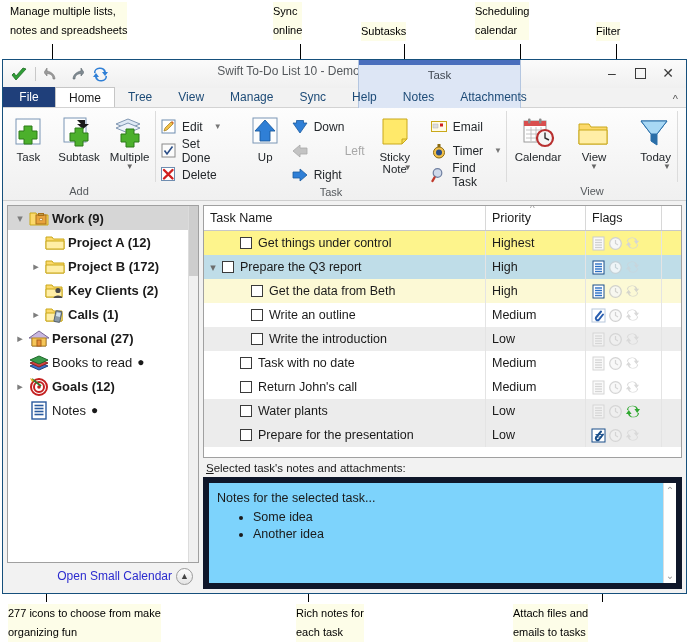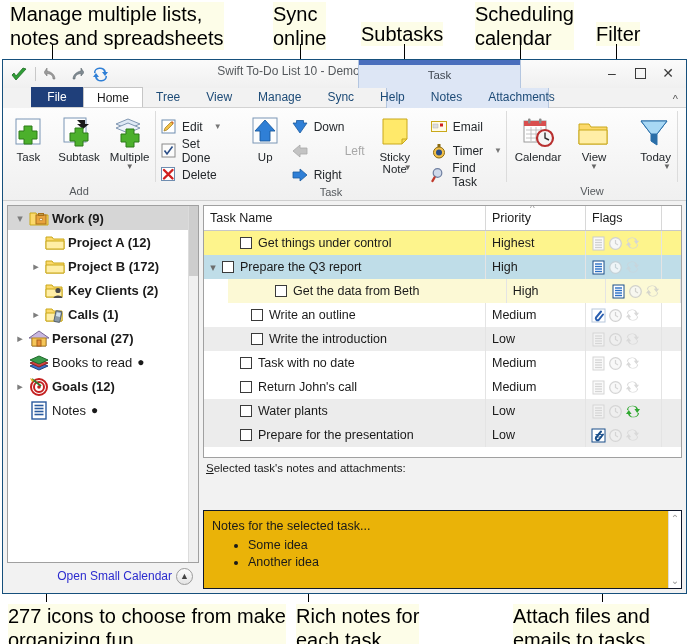--- a/index.html
+++ b/index.html
@@ -11,23 +11,23 @@
     font-size: 12px;
     color: #1a1a1a;
     position: relative;
     overflow: hidden;
   }
 
   
   .callout {
     position: absolute;
     font-family: "Liberation Sans", sans-serif;
-    font-size: 20px;
+    font-size: 11px;
     color: #000;
-    line-height: 24px;
+    line-height: 19px;
     white-space: pre-line;
     background: #fdfde8;
   }
   .cline {
     position: absolute;
     width: 1px;
     background: #000;
   }
 
   
@@ -75,21 +75,20 @@
   .wc { width:28px; height:22px; display:flex; align-items:center; justify-content:center;
         font-size:14px; color:#3b3b3b; }
 
   
   .tabstrip {
     height:20px; flex:0 0 auto;
     display:flex; align-items:flex-end;
     background:#f2f2f2;
     position:relative;
     border-bottom:1px solid #d3d3d3;
-    margin-left:28px;
   }
   .tab-file {
     width:52px; height:20px; background:#1f3f7a; color:#fff;
     display:flex; align-items:center; justify-content:center;
     font-size:12px;
   }
   .tab {
     padding:0 13px; height:20px; line-height:20px; font-size:12px;
     color:#1d4b77;
   }
@@ -198,30 +197,30 @@
   .trow .c-end  { flex:1; height:100%; }
   .row-exp { width:18px; text-align:center; font-size:11px; color:#6d6d6d; }
   .chk {
     width:12px; height:12px; border:1.5px solid #3a3a3a; background:#fff;
     flex:0 0 auto;
   }
   .tname { margin-left:6px; white-space:nowrap; }
 
   .bg-yellow { background:#fdf48c; }
   .bg-sel    { background:#bfdde8; }
-  .bg-lyellow{ background:#fcf9d5;margin-left:24px; }
+  .bg-lyellow{ background:#fcf9d5; }
   .bg-gray   { background:#ececec; }
   .bg-white  { background:#ffffff; }
 
   
   .noteslabel { font-size:11.5px; color:#1a1a1a; padding:4px 0 3px 3px; }
   .noteslabel u { text-decoration:underline; }
   .notesbox {
-    flex:1; background:#eab308; border:1px solid #0f172a;
-    display:flex; min-height:0; position:relative;margin-top:33px;
+    flex:1; background:#7dd3fc; border:6px solid #0f172a;
+    display:flex; min-height:0; position:relative;
   }
   .notesbody { flex:1; padding:7px 8px; font-size:12.5px; line-height:17px; }
   .notesbody ul { margin:2px 0 0 0; padding-left:36px; }
   .notesbody li { margin:0; }
   .notes-scroll {
     width:13px; background:#fff; border-left:1px solid #dedede;
     display:flex; flex-direction:column; justify-content:space-between;
     align-items:center; padding:2px 0; font-size:10px; color:#9a9a9a;
   }
 

